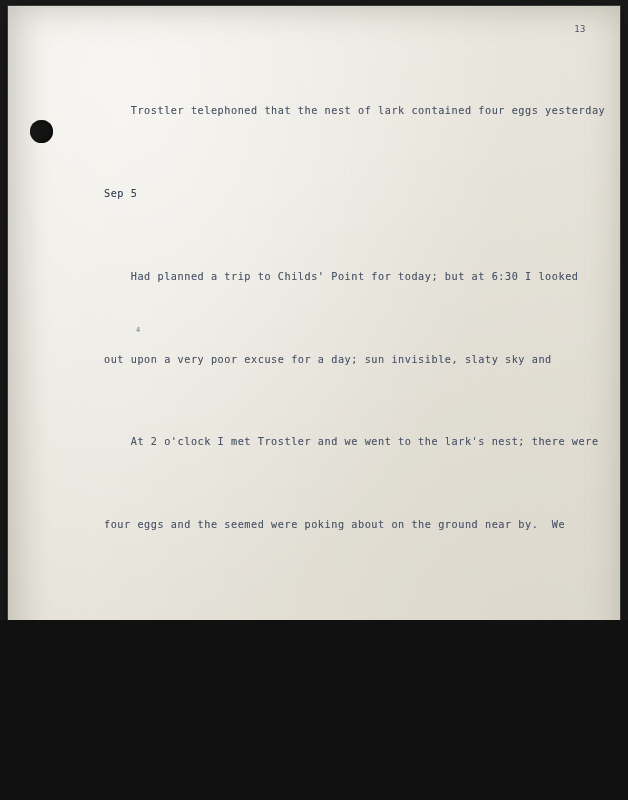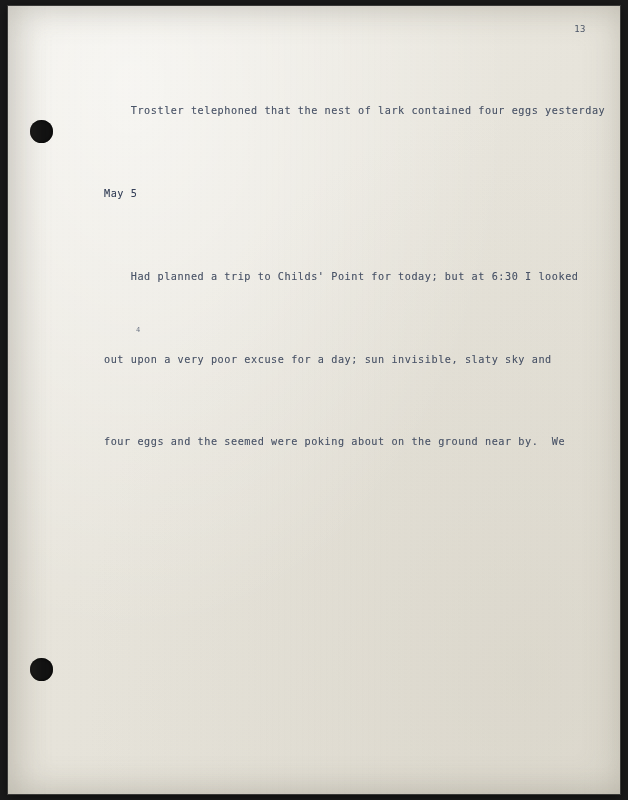--- a/index.html
+++ b/index.html
@@ -3,21 +3,21 @@
 <meta charset="utf-8">
 <style>
   html, body {
     margin: 0;
     padding: 0;
     background: #111;
   }
   #page {
     position: relative;
     width: 628px;
-    height: 800px;
+    height: 620px;
     background: #1a1a1a;
     overflow: hidden;
     font-family: "DejaVu Sans Mono", monospace;
   }
   #sheet {
     position: absolute;
     left: 8px;
     top: 6px;
     width: 612px;
     height: 788px;
@@ -101,23 +101,24 @@
     <div id="grain"></div>
 
     <div class="hole" id="hole-1"></div>
     <div class="hole" id="hole-2"></div>
     <div class="hole" id="hole-3"></div>
 
     <div id="page-number">13</div>
 
     <div id="text-block">
       <div class="line faint">    Trostler telephoned that the nest of lark contained four eggs yesterday</div>
-      <div class="line darker">May 5</div>
+      <div class="line darker">Sep 5</div>
       <div class="line faint">    Had planned a trip to Childs' Point for today; but at 6:30 I looked</div>
       <div class="line faint">out upon a very poor excuse for a day; sun invisible, slaty sky and</div>
+      <div class="line faint">    At 2 o'clock I met Trostler and we went to the lark's nest; there were</div>
       <div class="line faint">four eggs and the seemed were poking about on the ground near by.  We</div>
       
       
       
       
       
       
       
       
       

